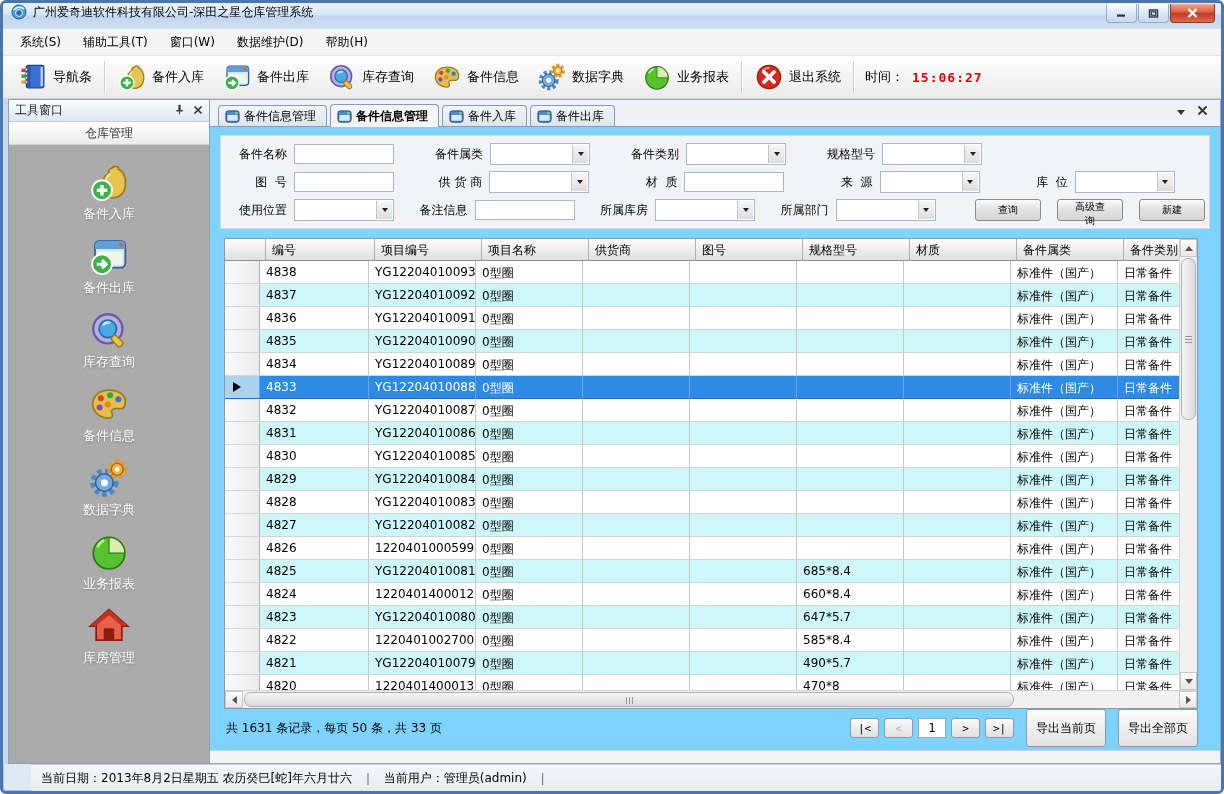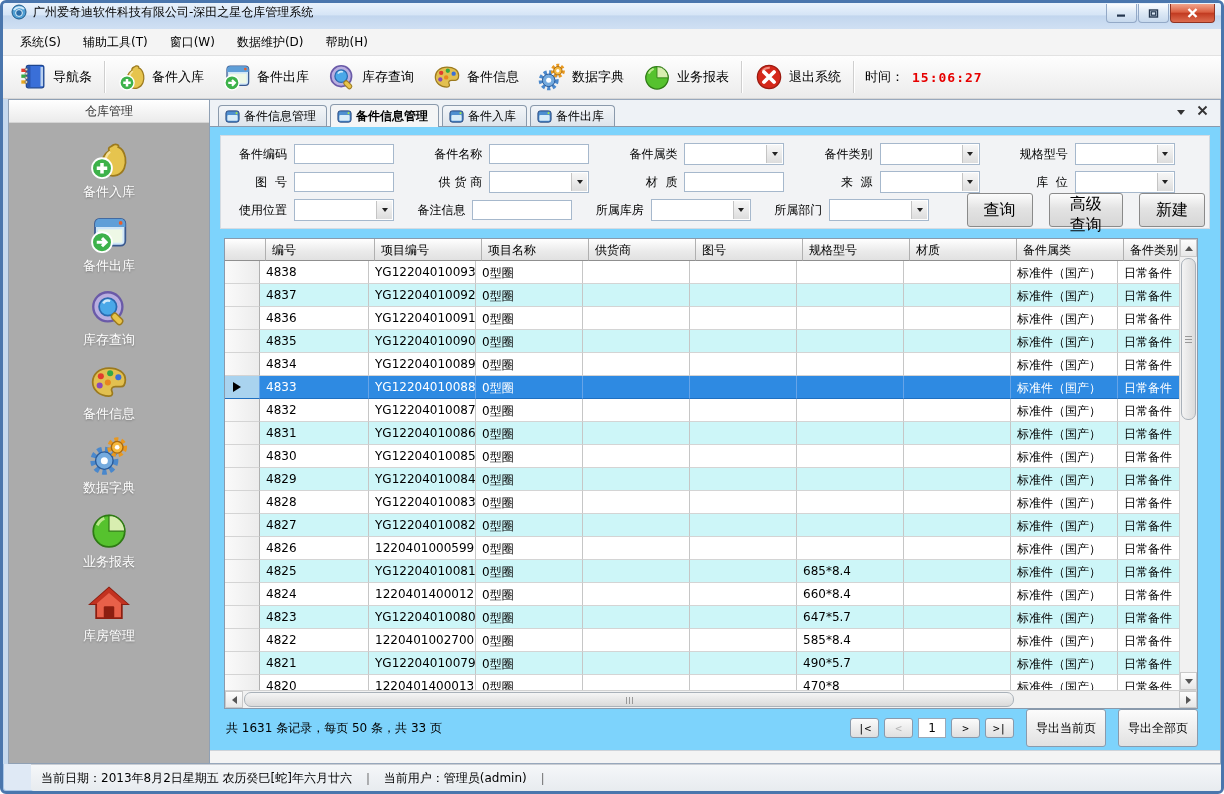--- a/index.html
+++ b/index.html
@@ -48,21 +48,21 @@
   .panel{flex:1;display:flex;flex-direction:column;min-height:0;padding-top:6px;}
   .form-box{margin:2px 10px 0 10px;border:1px solid #d5dbe2;background:#f2f3f5;padding:7px 4px 7px 8px;display:flex;flex-direction:column;gap:6px;}
   .form-row{display:flex;align-items:center;height:22px;}
   .form-group{display:flex;align-items:center;width:196px;}
   .form-label{width:58px;text-align:right;margin-right:7px;white-space:pre;}
   .form-input{width:92px;height:18px;border:1px solid #a6b8cc;background:#fff;font-size:12px;padding:0 3px;font-family:inherit;}
   .form-select{width:98px;height:20px;border:1px solid #a6b8cc;background:#fff;position:relative;}
   .sel-arrow{position:absolute;right:1px;top:1px;bottom:1px;width:15px;background:linear-gradient(#f7f7f7,#dddddd);border-left:1px solid #c4c4c4;display:flex;align-items:flex-start;justify-content:center;}
   .sel-arrow::after{content:"";border:3.5px solid transparent;border-top:4.5px solid #222;margin-top:7px;}
   .form-buttons{display:flex;gap:16px;margin-left:24px;}
-  .form-btn{min-width:66px;height:34px;border:1px solid #8a8a8a;border-radius:3px;background:linear-gradient(#fcfcfc,#e3e3e3 45%,#d6d6d6);font-size:16px;font-family:inherit;padding:0 16px;}
+  .form-btn{min-width:66px;height:22px;border:1px solid #8a8a8a;border-radius:3px;background:linear-gradient(#fcfcfc,#e3e3e3 45%,#d6d6d6);font-size:10px;font-family:inherit;padding:0 16px;}
 
   
   .table-outer{flex:1;margin:9px 22px 0 14px;border:1px solid #8a9aac;background:#fff;display:flex;flex-direction:column;min-height:0;}
   .grid-zone{flex:1;display:flex;min-height:0;}
   .grid-main{flex:1;min-width:0;overflow:hidden;display:flex;flex-direction:column;}
   .grid-hrow{display:flex;flex:0 0 22px;}
   .gh{border-right:1px solid #b0b0b0;border-bottom:1px solid #8f8f8f;background:linear-gradient(#ffffff,#eaeaea 60%,#e1e1e1);padding:3px 0 0 6px;white-space:nowrap;overflow:hidden;}
   .grid-row-line{display:flex;flex:0 0 23px;background:#fff;}
   .grid-row-line.alt{background:var(--alt-bg);}
   .gc{border-right:1px solid #c6c6c6;border-bottom:1px solid #d4d4d4;padding:4px 0 0 6px;white-space:nowrap;overflow:hidden;}
@@ -245,20 +245,33 @@
       </button>
       <div class="tool-sep"></div>
       <div class="time-box">
         <span class="time-label">时间：</span>
         <span class="time-value">15:06:27</span>
       </div>
     </div>
 
   <div class="main">
     <div class="sidebar">
+      <div class="sidebar-header">
+        <span>工具窗口</span>
+        <span class="sb-tools">
+          <span><svg width="11" height="11" viewBox="0 0 11 11">
+                <rect x="4.4" y="0.8" width="2.2" height="5.2" fill="#333"></rect>
+                <rect x="2.4" y="6" width="6.2" height="1.5" fill="#333"></rect>
+                <rect x="5" y="7.5" width="1" height="2.8" fill="#333"></rect>
+              </svg></span>
+          <span><svg width="10" height="10">
+                <path d="M1.5 1.5 L8.5 8.5 M8.5 1.5 L1.5 8.5" stroke="#333" stroke-width="1.7"></path>
+              </svg></span>
+        </span>
+      </div>
       <div class="sidebar-section">仓库管理</div>
       <div class="sidebar-items" id="sidebarItems">
           <div class="side-item">
             <span class="icon">
               <svg viewBox="0 0 36 36">
                 <path d="M22 5c-3 2-5 2-4 5-5 3-7 9-6 14 1 6 7 9 13 7 6-2 8-9 7-15-1-5-3-8-6-9 1-2-2-3-4-2z" fill="#e6c44e" stroke="#9c7a1e" stroke-width="1.5"></path>
                 <path d="M19 11c-3 2-4 6-4 9" stroke="#f6e29a" stroke-width="2" fill="none"></path>
                 <circle cx="12" cy="25" r="8.5" fill="#3db24a" stroke="#fff" stroke-width="1.6"></circle>
                 <path d="M12 20.5v9M7.5 25h9" stroke="#fff" stroke-width="3"></path>
               </svg>
@@ -383,24 +396,20 @@
           <div class="tab-tools">
             <span class="caret"></span>
             <span class="tabx"><svg width="11" height="11">
                 <path d="M1.5 1.5 L9.5 9.5 M9.5 1.5 L1.5 9.5" stroke="#333" stroke-width="1.8"></path>
               </svg></span>
           </div>
         </div>
       <div class="panel">
         <div class="form-box" id="formbox">
             <div class="form-row">
-              <div class="form-group">
-                <label class="form-label">备件编码</label>
-                <input class="form-input" type="text" style="">
-              </div>
               <div class="form-group">
                 <label class="form-label">备件名称</label>
                 <input class="form-input" type="text" style="">
               </div>
               <div class="form-group">
                 <label class="form-label">备件属类</label>
                 <div class="form-select">
                   <span class="sel-arrow"></span>
                 </div>
               </div>

